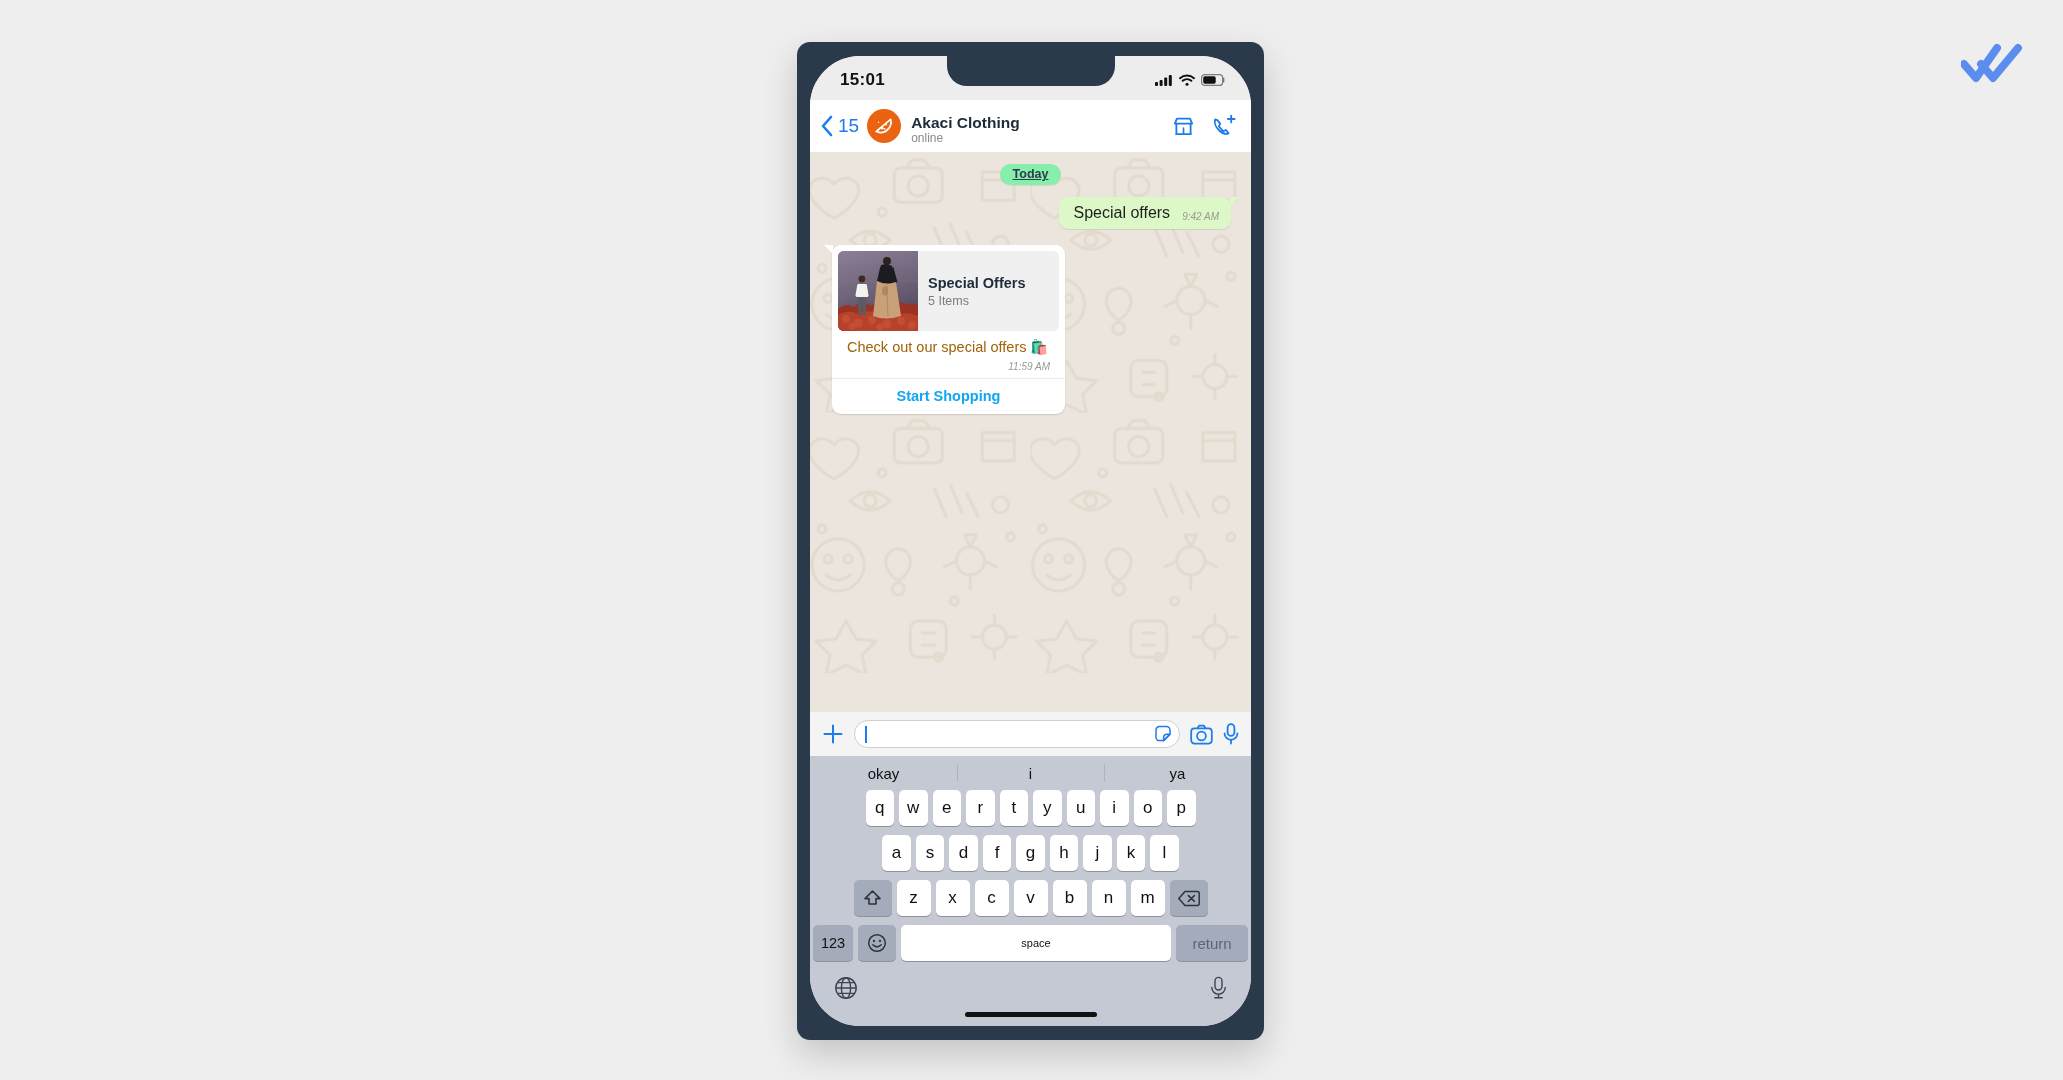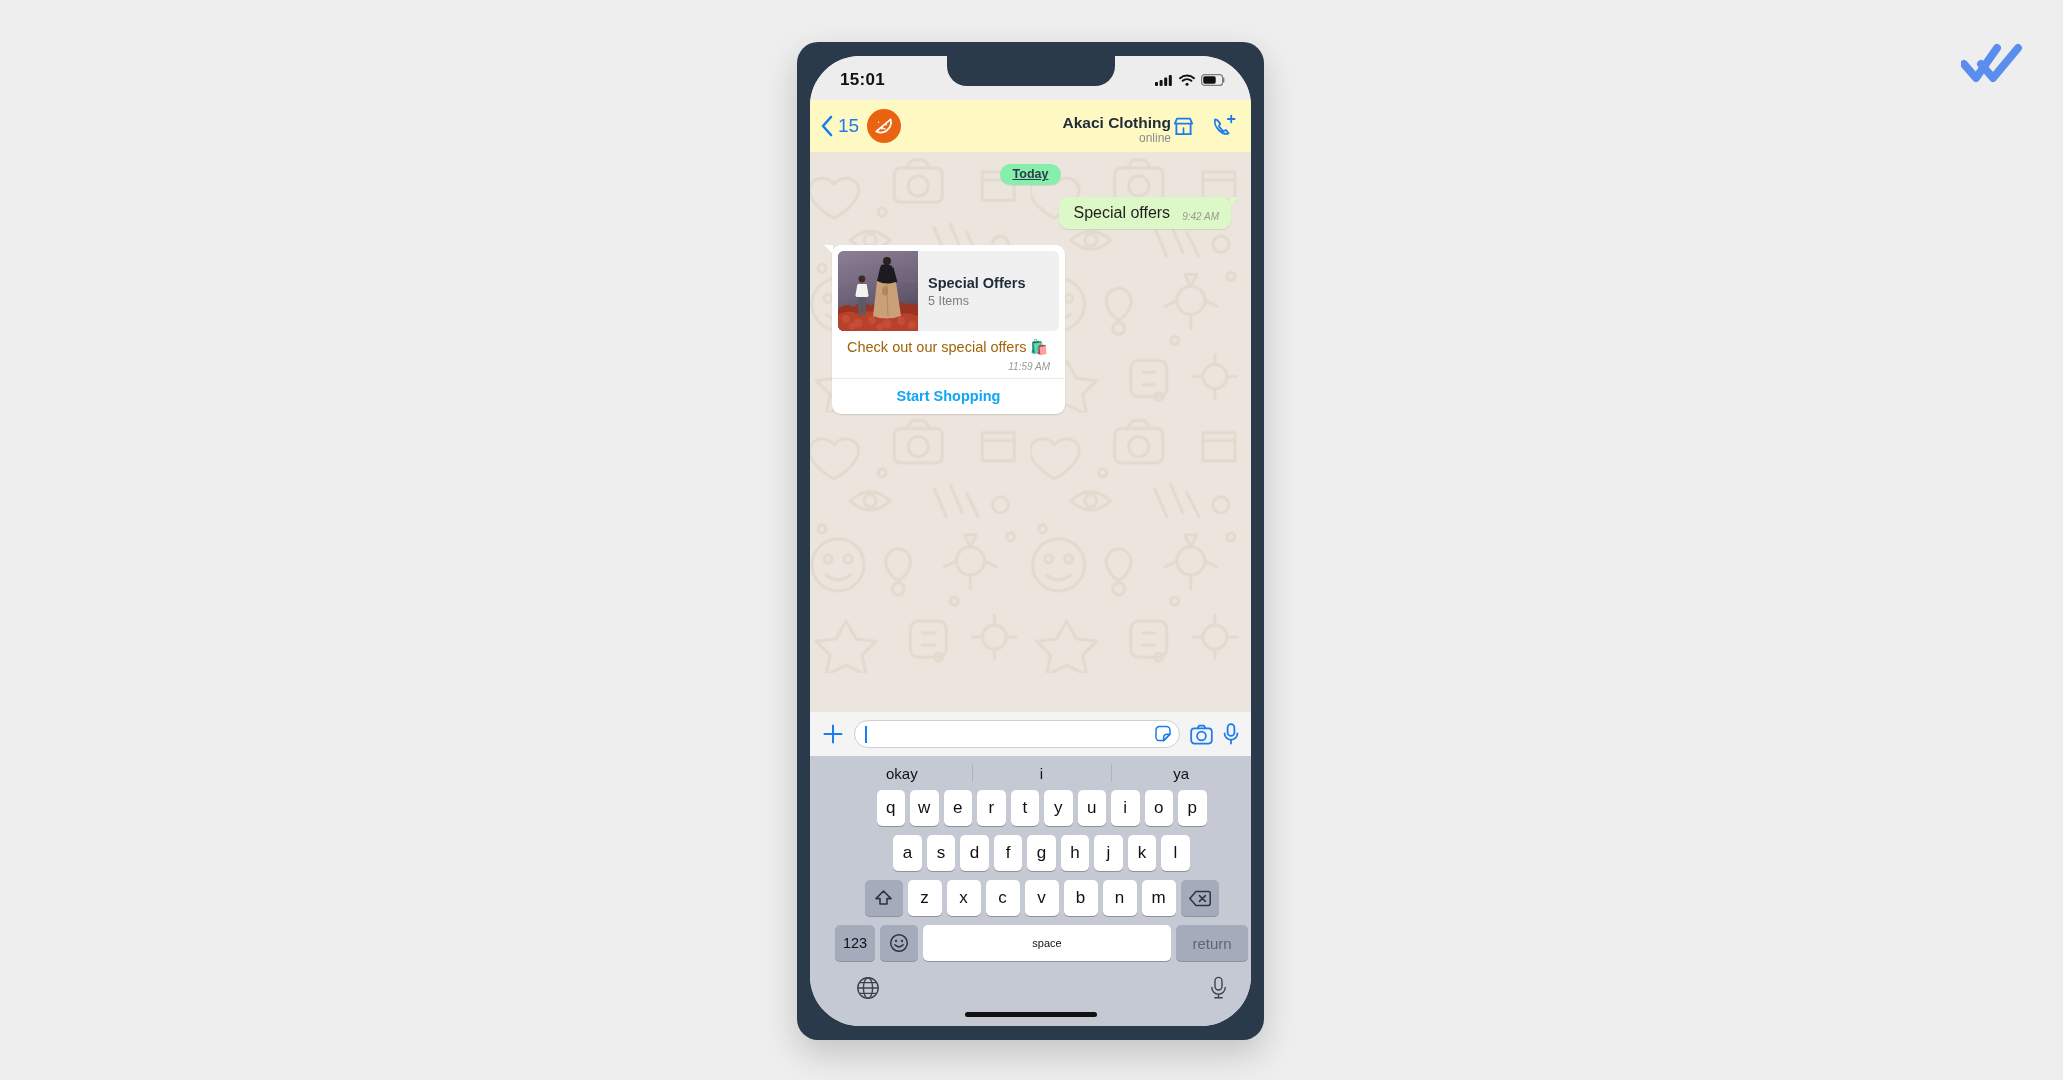--- a/index.html
+++ b/index.html
@@ -32,21 +32,21 @@
   }
 
   
   #phone {
     position: absolute;
     left: 797px;
     top: 42px;
     width: 467px;
     height: 998px;
     background: #2a3a4a;
-    border-radius: 21px;
+    border-radius: 13px;
     box-shadow: 0 14px 34px rgba(0,0,0,.18);
     padding: 14px 13px;
   }
   #phone-screen {
     position: relative;
     width: 100%;
     height: 100%;
     border-radius: 50px;
     overflow: hidden;
     background: #ece5dd;
@@ -86,27 +86,26 @@
     display: flex;
     align-items: center;
     gap: 6px;
     margin-top: 4px;
   }
 
   
   #chat-header {
     flex: none;
     height: 52px;
-    background: #fef9c3;
+    background: #ffffff;
     display: flex;
     align-items: center;
     padding: 0 14px 0 10px;
     position: relative;
     z-index: 20;
-    text-align: right;
   }
   #back-button {
     display: flex;
     align-items: center;
     gap: 4px;
     color: #1b7ced;
     cursor: pointer;
     flex: none;
   }
   #back-count { font-size: 19px; color: #1b7ced; }
@@ -290,21 +289,20 @@
     padding-left: 2px;
     white-space: nowrap;
     overflow: hidden;
   }
 
   
   #keyboard {
     flex: none;
     background: #c5c9d3;
     padding-bottom: 4px;
-    padding-left: 22px;
   }
   #suggestions {
     height: 34px;
     display: flex;
     align-items: center;
   }
   .suggestion {
     flex: 1 1 0;
     text-align: center;
     font-size: 15px;

